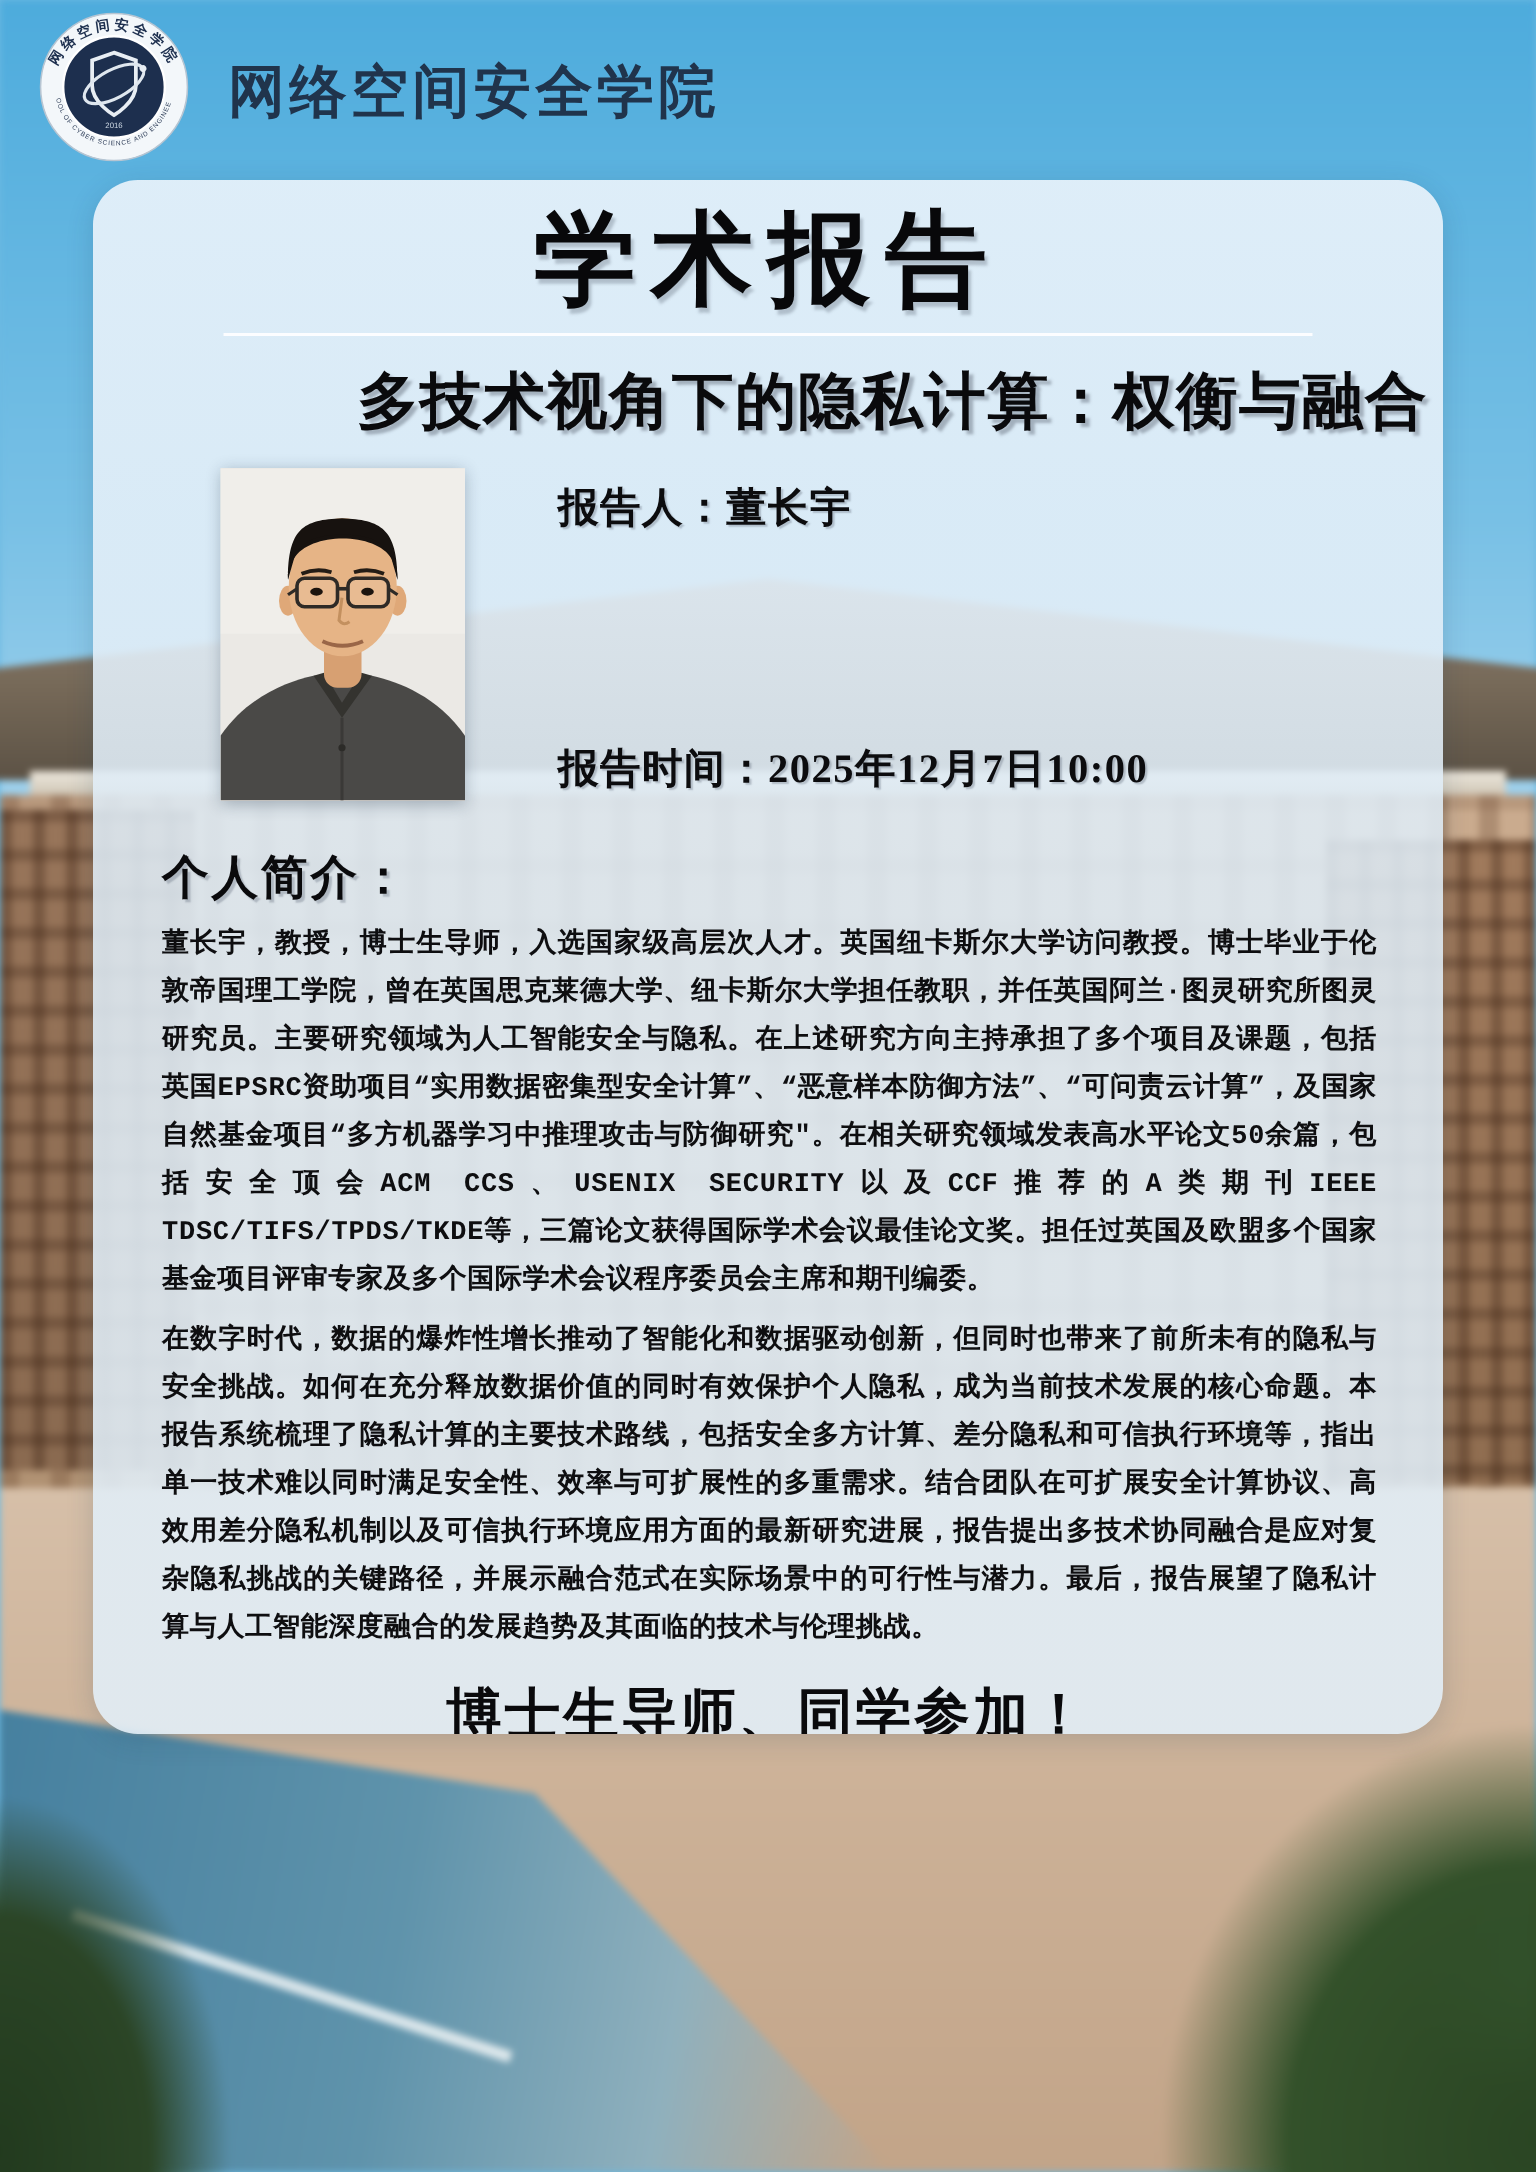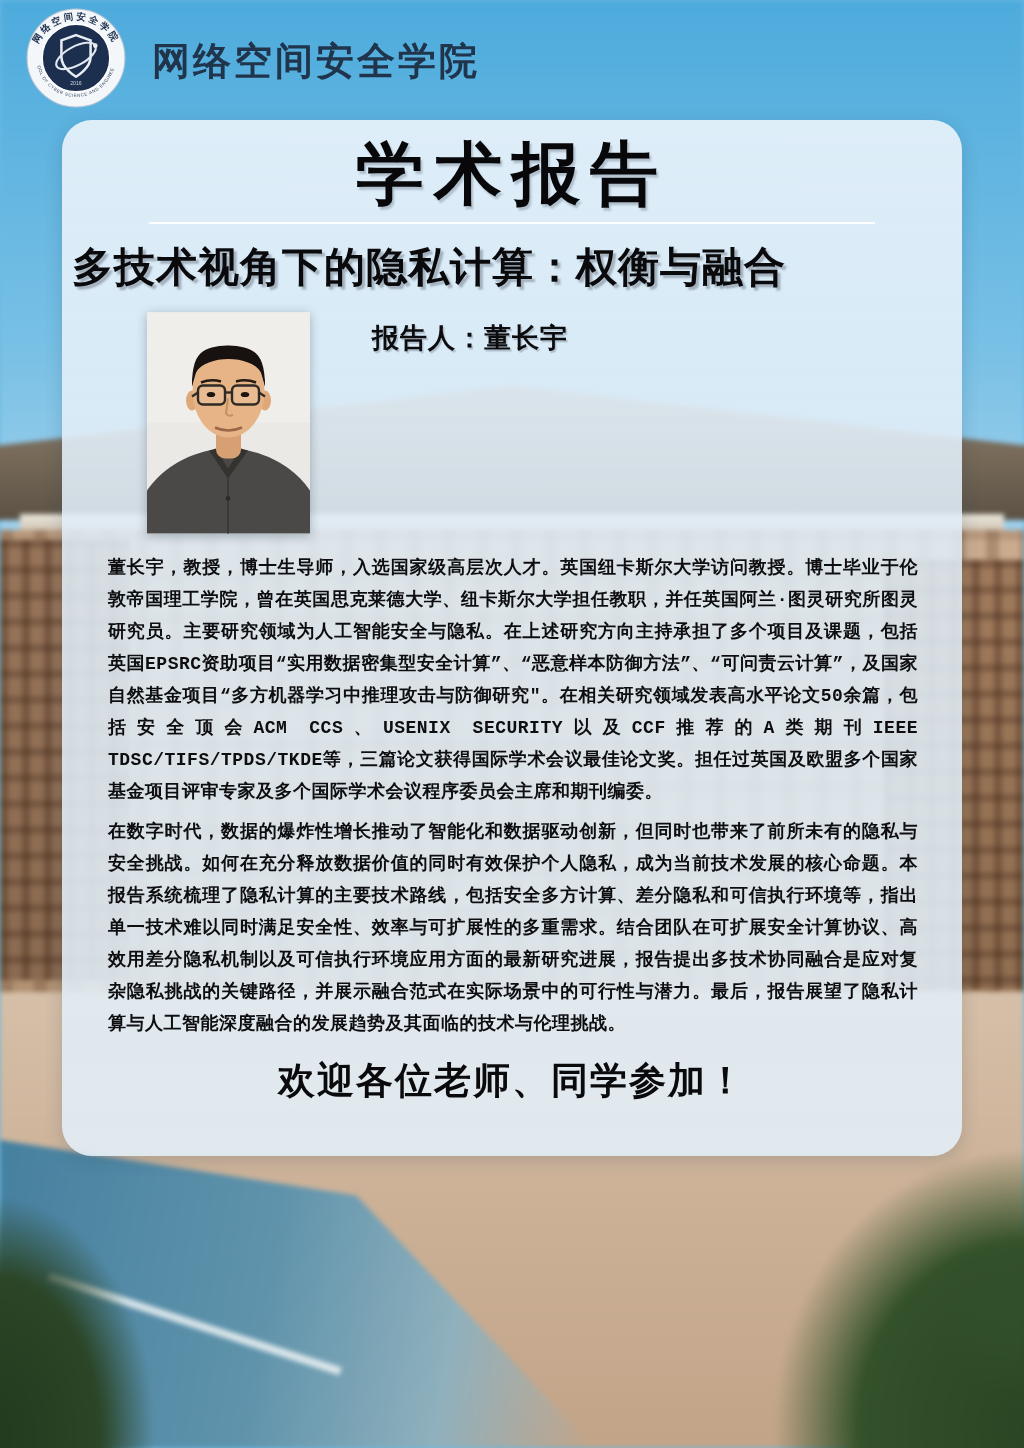--- a/index.html
+++ b/index.html
@@ -60,21 +60,21 @@
     box-shadow:0 4px 18px rgba(30,60,90,.18);
   }
   .title{
     margin:14px 0 0 0;text-align:center;
     font-family:"Liberation Sans","DejaVu Sans",sans-serif;
     font-size:68px;line-height:78px;font-weight:900;letter-spacing:10px;color:#08080a;
     text-shadow:2px 3px 2px rgba(95,105,120,.35);
   }
   .title-underline{width:726px;height:2px;margin:10px auto 0;background:rgba(255,255,255,.9);}
   .subtitle{
-    margin:16px 10px 0;text-align:left;
+    margin:16px 10px 0;text-align:right;
     font-size:41px;line-height:54px;font-weight:700;letter-spacing:1px;color:#0a0a0c;
     text-shadow:3px 3px 2px rgba(105,115,130,.5);
   }
   .meta{display:flex;margin:18px 0 0 85px;}
   .photo{
     width:163px;height:222px;flex:0 0 auto;display:block;
     box-shadow:0 2px 10px rgba(20,40,60,.3);
     background:#ebe9e5;
   }
   .meta-col{
@@ -179,21 +179,25 @@
       <ellipse cx="98" cy="82" rx="4.2" ry="2.6" fill="#1c140e"></ellipse>
 
       <path d="M81,86 L79,101 Q82,105 86,102" stroke="#c3905f" stroke-width="2" fill="none"></path>
       <path d="M68,115 Q81,121 95,115" stroke="#9a6647" stroke-width="2.6" fill="none"></path>
     </svg>
 
     <div class="meta-col">
       <div class="meta-line">
         <span>报告人：</span><span>董长宇</span>
       </div>
+      <div class="meta-line">
+        <span>报告时间：</span><span>2025年12月7日10:00</span>
+      </div>
     </div>
   </div>
 
+  <div class="sec-head">个人简介：</div>
   <div class="sec-body">董长宇，教授，博士生导师，入选国家级高层次人才。英国纽卡斯尔大学访问教授。博士毕业于伦敦帝国理工学院，曾在英国思克莱德大学、纽卡斯尔大学担任教职，并任英国阿兰·图灵研究所图灵研究员。主要研究领域为人工智能安全与隐私。在上述研究方向主持承担了多个项目及课题，包括英国EPSRC资助项目“实用数据密集型安全计算”、“恶意样本防御方法”、“可问责云计算”，及国家自然基金项目“多方机器学习中推理攻击与防御研究"。在相关研究领域发表高水平论文50余篇，包括安全顶会ACM CCS、USENIX SECURITY以及CCF推荐的A类期刊IEEE TDSC/TIFS/TPDS/TKDE等，三篇论文获得国际学术会议最佳论文奖。担任过英国及欧盟多个国家基金项目评审专家及多个国际学术会议程序委员会主席和期刊编委。</div>
 
   <div class="sec-body">在数字时代，数据的爆炸性增长推动了智能化和数据驱动创新，但同时也带来了前所未有的隐私与安全挑战。如何在充分释放数据价值的同时有效保护个人隐私，成为当前技术发展的核心命题。本报告系统梳理了隐私计算的主要技术路线，包括安全多方计算、差分隐私和可信执行环境等，指出单一技术难以同时满足安全性、效率与可扩展性的多重需求。结合团队在可扩展安全计算协议、高效用差分隐私机制以及可信执行环境应用方面的最新研究进展，报告提出多技术协同融合是应对复杂隐私挑战的关键路径，并展示融合范式在实际场景中的可行性与潜力。最后，报告展望了隐私计算与人工智能深度融合的发展趋势及其面临的技术与伦理挑战。</div>
 
-  <div class="welcome">欢迎各位老师、同学参加！</div>
+  <div class="welcome">博士生导师、同学参加！</div>
 </div>
 
 </body></html>

